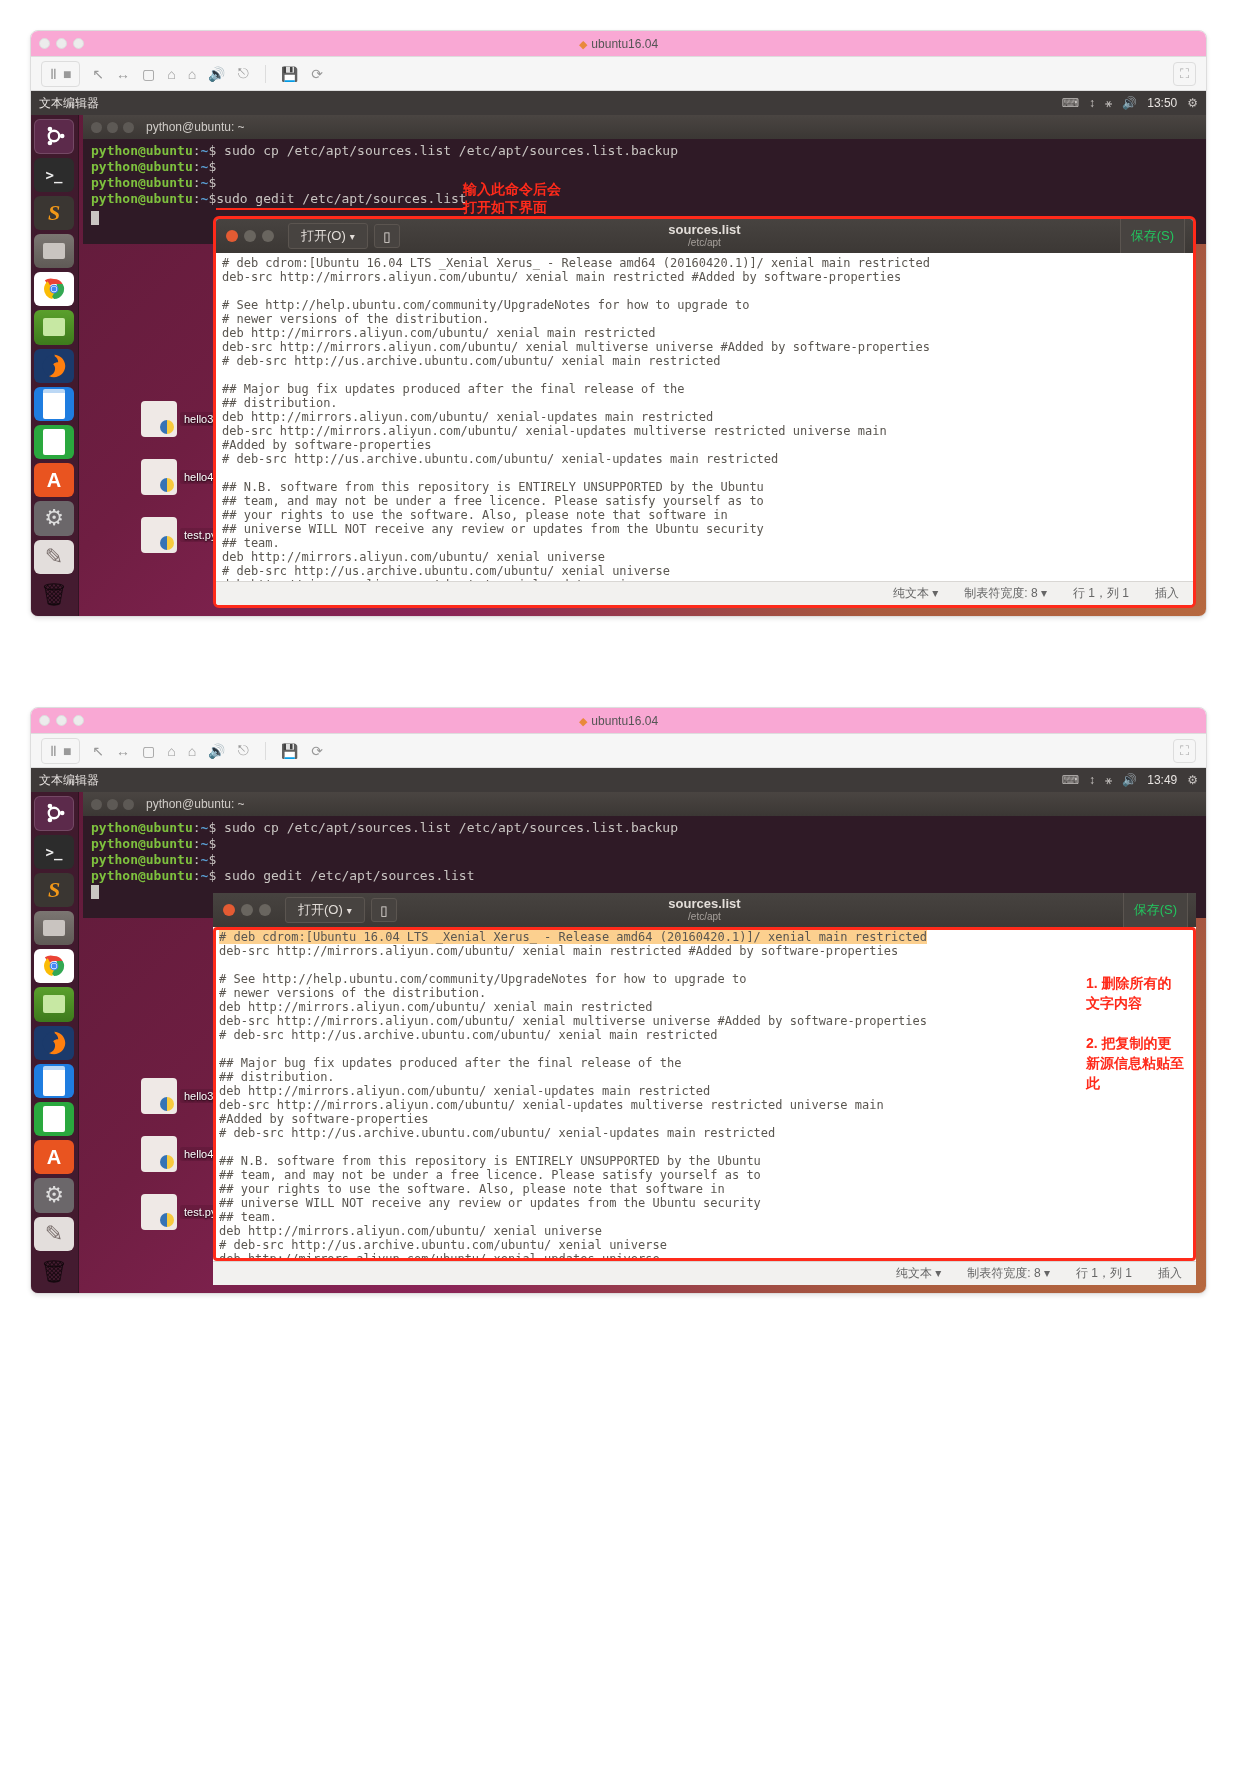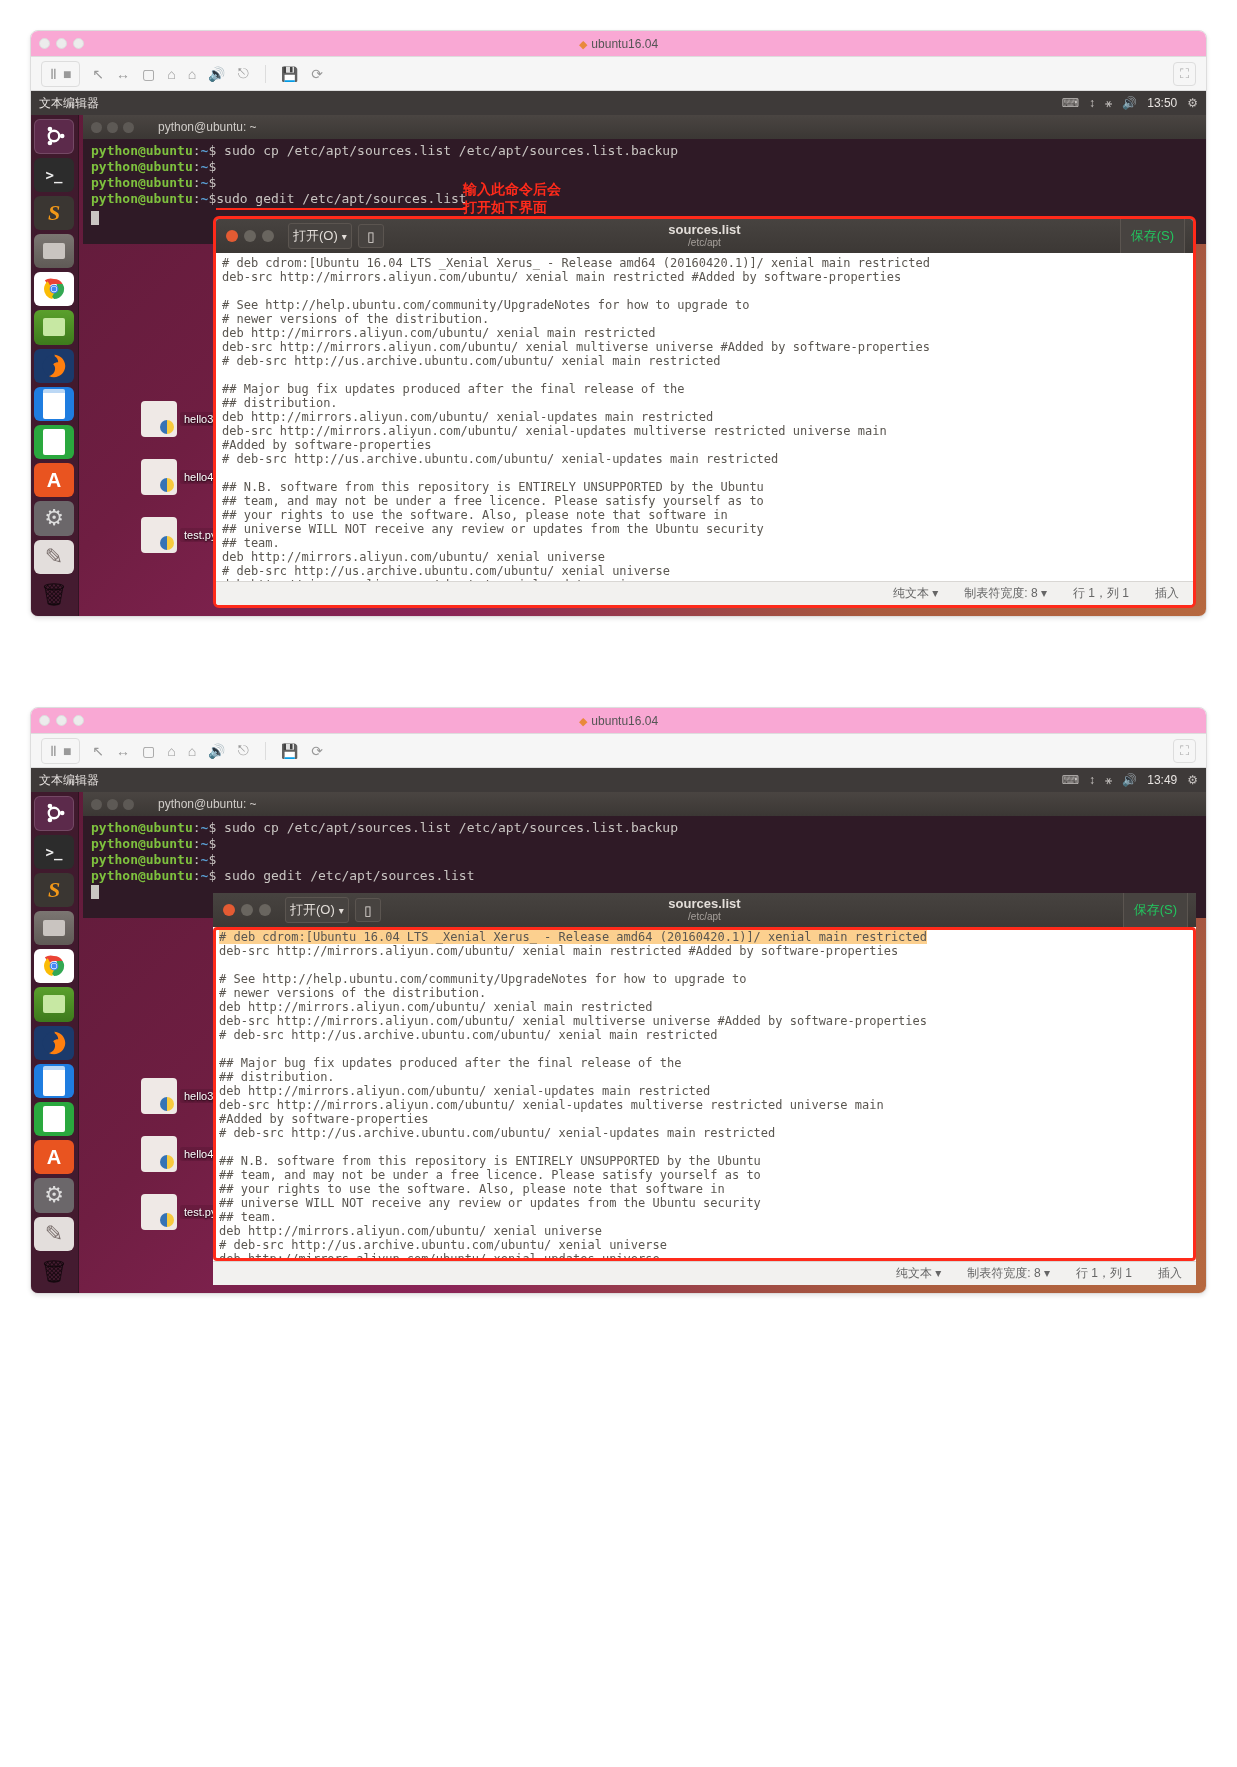--- a/index.html
+++ b/index.html
@@ -47,36 +47,36 @@
   .dicon { width: 36px; height: 36px; background: #efe9e6; border-radius: 4px; position:relative; }
   .dicon::after{content:"";position:absolute;bottom:3px;right:3px;width:14px;height:14px;border-radius:50%;background:#3573b5;color:#fff;font:bold 9px sans-serif;display:flex;align-items:center;justify-content:center;}
   .dicon.py::after{content:"";background:linear-gradient(90deg,#3573b5 50%,#f7ca3e 50%);}
   .dlabel { color: #fff; font-size: 11px; text-shadow: 0 1px 2px #000; background:rgba(0,0,0,0.1); padding:1px 4px; border-radius:2px;}
 
   
   .termwin { position: absolute; left: 52px; top: 24px; right: 0; background: #2f1a26; }
   .term-titlebar { height: 24px; background: linear-gradient(#4a4542,#3b3734); display:flex; align-items:center; padding:0 8px; gap:6px;}
   .term-dots { display:flex; gap:5px; }
   .tdot{width:11px;height:11px;border-radius:50%;} .tdc{background:#5d5955;} .tdm{background:#5d5955;} .tdx{background:#5d5955;}
-  .term-title { color:#d0ccc8; font-size:12px; margin-left:18px; }
+  .term-title { color:#d0ccc8; font-size:12px; margin-left:6px; }
   .termbody { background:#2f1a26; padding:4px 8px 18px 8px; font:13px/16px "DejaVu Sans Mono","Liberation Mono",monospace; color:#c9c5c2; }
   .pu { color:#7ec13e; font-weight:bold;} .pp{color:#5a9fd4;font-weight:bold;} .pw{color:#c9c5c2;}
   .cursor { display:inline-block; width:8px; height:14px; background:#c9c5c2; vertical-align:text-bottom; }
   .underline { display:inline-block; border-bottom:2px solid #ff2a1a; padding-bottom:1px;}
 
   .annot { position:absolute; color:#ff2a1a; font-weight:bold; font-size:14px; line-height:18px; font-family:"Microsoft YaHei","PingFang SC",sans-serif;}
   .annot2 { position:absolute; right:12px; top:46px; color:#ff2a1a; font-weight:bold; font-size:14px; line-height:20px; font-family:"Microsoft YaHei","PingFang SC",sans-serif; text-align:left;}
 
   
   .gedit { position:absolute; left:182px; top:125px; right:10px; bottom:8px; border:3px solid #ff2a1a; border-radius:6px; overflow:hidden; background:#fff; display:flex; flex-direction:column; }
   .gedit.noborder { border:none; border-radius:0;}
   .gedit-head { height:34px; background:linear-gradient(#474340,#3c3835); display:flex; align-items:center; color:#e3ded9; font-size:13px; position:relative;}
   .gedits-dots { display:flex; gap:6px; margin-left:10px; }
   .gdot{width:12px;height:12px;border-radius:50%;} .gdc{background:#e35b33;} .gdm{background:#69655f;} .gdx{background:#69655f;}
-  .open-btn{margin-left:14px;background:#474340;color:#e3ded9;border:1px solid #5b5550;border-radius:3px;padding:3px 4px;font-size:13px;display:flex;align-items:center;gap:4px;}
+  .open-btn{margin-left:14px;background:#474340;color:#e3ded9;border:1px solid #5b5550;border-radius:3px;padding:3px 12px;font-size:13px;display:flex;align-items:center;gap:4px;}
   .open-btn::after{content:"▾";font-size:10px;}
   .newbtn{margin-left:6px;background:#474340;border:1px solid #5b5550;border-radius:3px;width:26px;height:24px;display:flex;align-items:center;justify-content:center;color:#e3ded9;}
   .gedit-title{position:absolute;left:50%;transform:translateX(-50%);text-align:center;line-height:13px;}
   .gedit-title .sub{display:block;font-size:10px;color:#a7a19c;}
   .save-btn{position:absolute;right:8px;background:#474340;color:#22c55e;border:1px solid #5b5550;border-radius:3px;padding:20px 10px;font-size:13px;}
   .gedit-body{flex:1;background:#fff;padding:3px 6px;font:12px/14px "DejaVu Sans Mono","Liberation Mono",monospace;color:#5a5650;overflow:hidden;white-space:pre;position:relative;}
   .redbox { position:absolute; left:0; right:0; top:0; bottom:0; border:3px solid #ff2a1a; border-radius:4px; pointer-events:none;}
   .gedit-status{height:24px;background:#f2f1ef;border-top:1px solid #d9d7d4;display:flex;align-items:center;justify-content:flex-end;gap:26px;padding:0 14px;font-size:12px;color:#666;}
   .gedit-status .sitem{display:flex;align-items:center;gap:4px;}
 
@@ -385,21 +385,21 @@
 ## team, and may not be under a free licence. Please satisfy yourself as to
 ## your rights to use the software. Also, please note that software in
 ## universe WILL NOT receive any review or updates from the Ubuntu security
 ## team.
 deb http://mirrors.aliyun.com/ubuntu/ xenial universe
 # deb-src http://us.archive.ubuntu.com/ubuntu/ xenial universe
 deb http://mirrors.aliyun.com/ubuntu/ xenial-updates universe
 # deb-src http://us.archive.ubuntu.com/ubuntu/ xenial-updates universe
 
 ## N.B. software from this repository is ENTIRELY UNSUPPORTED by the Ubuntu
-## team, and may not be under a free licence. Please satisfy yourself as to<div class="redbox"></div></div>
+## team, and may not be under a free licence. Please satisfy yourself as to<div class="redbox"></div><div class="annot2">1. 删除所有的<br>文字内容<br><br>2. 把复制的更<br>新源信息粘贴至<br>此</div></div>
         <div class="gedit-status">
           <span class="sitem">纯文本 ▾</span>
           <span class="sitem">制表符宽度: 8 ▾</span>
           <span class="sitem">行 1，列 1</span>
           <span class="sitem">插入</span>
         </div>
       </div>
     </div>
   </div>
   </div>

